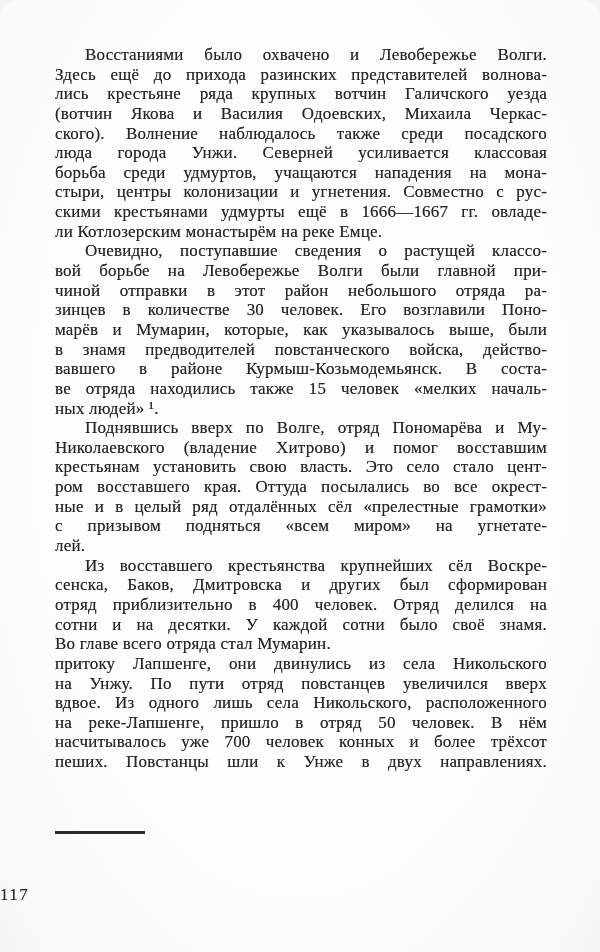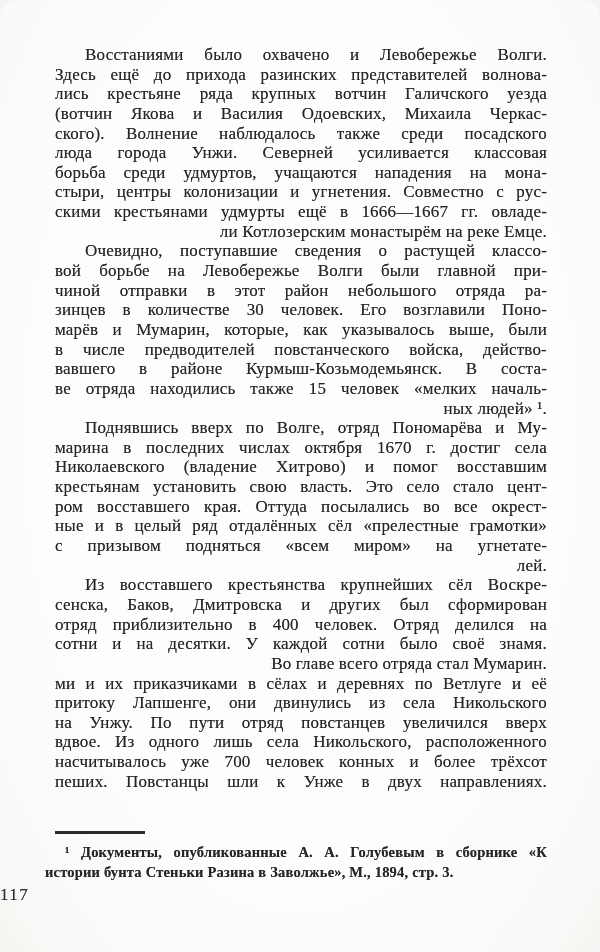--- a/index.html
+++ b/index.html
@@ -19,21 +19,21 @@
   .text-block {
     position: absolute;
     left: 55px; top: 45px; width: 492px;
   }
   .line {
     font-size: 17px;
     line-height: 19.65px;
     height: 19.65px;
     letter-spacing: 0.2px;
     white-space: nowrap;
-    text-align: right;
+    text-align: left;
     text-shadow: 0 0 0.4px rgba(20,20,20,0.55);
   }
   .line.j {
     white-space: normal;
     text-align: justify;
     text-align-last: justify;
   }
   .line.i { text-indent: 30px; }
   .footnote-rule {
     position: absolute;
@@ -84,43 +84,38 @@
       <div class="line j">люда города Унжи. Северней усиливается классовая</div>
       <div class="line j">борьба среди удмуртов, учащаются нападения на мона-</div>
       <div class="line j">стыри, центры колонизации и угнетения. Совместно с рус-</div>
       <div class="line j">скими крестьянами удмурты ещё в 1666—1667 гг. овладе-</div>
       <div class="line">ли Котлозерским монастырём на реке Емце.</div>
       <div class="line j i">Очевидно, поступавшие сведения о растущей классо-</div>
       <div class="line j">вой борьбе на Левобережье Волги были главной при-</div>
       <div class="line j">чиной отправки в этот район небольшого отряда ра-</div>
       <div class="line j">зинцев в количестве 30 человек. Его возглавили Поно-</div>
       <div class="line j">марёв и Мумарин, которые, как указывалось выше, были</div>
-      <div class="line j">в числе предводителей повстанческого войска, действо-</div>
+      <div class="line j">в знамя предводителей повстанческого войска, действо-</div>
       <div class="line j">вавшего в районе Курмыш-Козьмодемьянск. В соста-</div>
       <div class="line j">ве отряда находились также 15 человек «мелких началь-</div>
       <div class="line">ных людей» ¹.</div>
       <div class="line j i">Поднявшись вверх по Волге, отряд Пономарёва и Му-</div>
-      <div class="line j">марина в последних числах октября 1670 г. достиг села</div>
       <div class="line j">Николаевского (владение Хитрово) и помог восставшим</div>
       <div class="line j">крестьянам установить свою власть. Это село стало цент-</div>
       <div class="line j">ром восставшего края. Оттуда посылались во все окрест-</div>
       <div class="line j">ные и в целый ряд отдалённых сёл «прелестные грамотки»</div>
       <div class="line j">с призывом подняться «всем миром» на угнетате-</div>
       <div class="line">лей.</div>
       <div class="line j i">Из восставшего крестьянства крупнейших сёл Воскре-</div>
       <div class="line j">сенска, Баков, Дмитровска и других был сформирован</div>
       <div class="line j">отряд приблизительно в 400 человек. Отряд делился на</div>
       <div class="line j">сотни и на десятки. У каждой сотни было своё знамя.</div>
       <div class="line">Во главе всего отряда стал Мумарин.</div>
-      <div class="line j">ми и их приказчиками в сёлах и деревнях по Ветлуге и её</div>
       <div class="line j">притоку Лапшенге, они двинулись из села Никольского</div>
       <div class="line j">на Унжу. По пути отряд повстанцев увеличился вверх</div>
       <div class="line j">вдвое. Из одного лишь села Никольского, расположенного</div>
+      <div class="line j">на реке-Лапшенге, пришло в отряд 50 человек. В нём</div>
       <div class="line j">насчитывалось уже 700 человек конных и более трёхсот</div>
       <div class="line j">пеших. Повстанцы шли к Унже в двух направлениях.</div>
     </div>
   <div class="footnote-rule"></div>
-  <div class="footnote">
-      <div class="fline j i">¹ Документы, опубликованные А. А. Голубевым в сборнике «К</div>
-      <div class="fline">истории бунта Стеньки Разина в Заволжье», М., 1894, стр. 3.</div>
-    </div>
   <div class="page-number">117</div>
 </div>
 
 </body></html>

